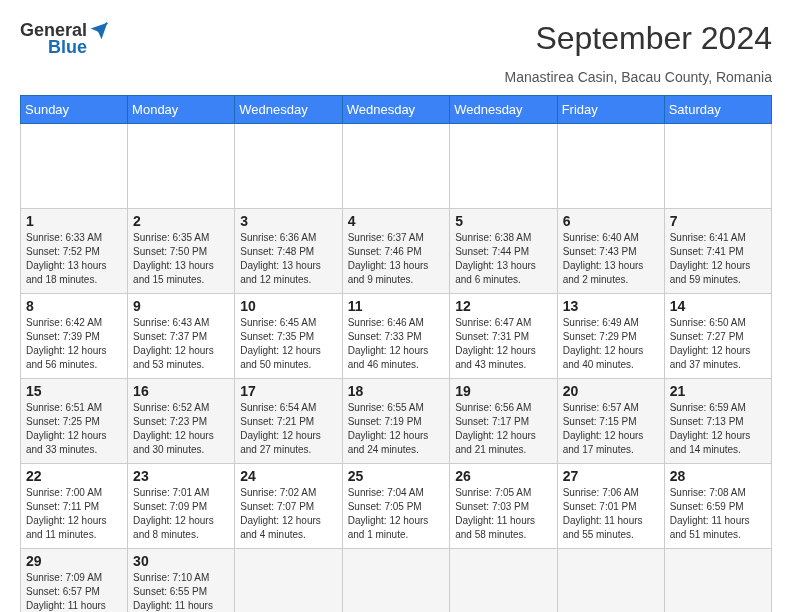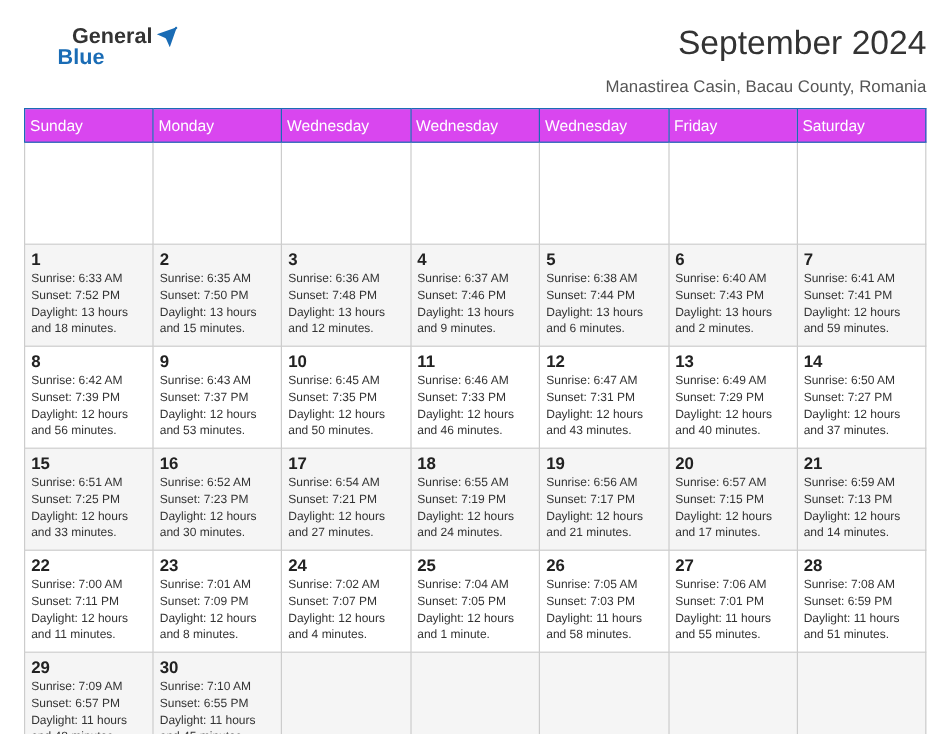--- a/index.html
+++ b/index.html
@@ -18,57 +18,56 @@
     }
     .logo {
       display: flex;
       flex-direction: column;
       align-items: flex-start;
     }
     .logo-text {
       display: flex;
       align-items: center;
       gap: 2px;
-      margin-left: 40px;
     }
     .logo-general {
       font-size: 18px;
       font-weight: bold;
       color: #333;
     }
     .logo-blue {
       font-size: 18px;
       font-weight: bold;
       color: #1a6cb5;
     }
     .logo-bird {
       width: 20px;
       height: 20px;
       fill: #1a6cb5;
     }
     .title-section {
       text-align: right;
     }
     .month-title {
-      font-size: 28px;
+      font-size: 32px;
       color: #333;
       font-weight: normal;
     }
     .subtitle {
       font-size: 14px;
       color: #555;
       margin-top: 12px;
     }
     .calendar {
       width: 100%;
       border-collapse: collapse;
       font-size: 11px;
     }
     .calendar th {
-      background-color: #d946ef;
+      background-color: #3b82f6;
       color: white;
       padding: 6px 4px;
       text-align: left;
       font-size: 13px;
       font-weight: normal;
       border: 1px solid #1a6cb5;
     }
     .calendar td {
       border: 1px solid #ccc;
       padding: 4px 5px;

